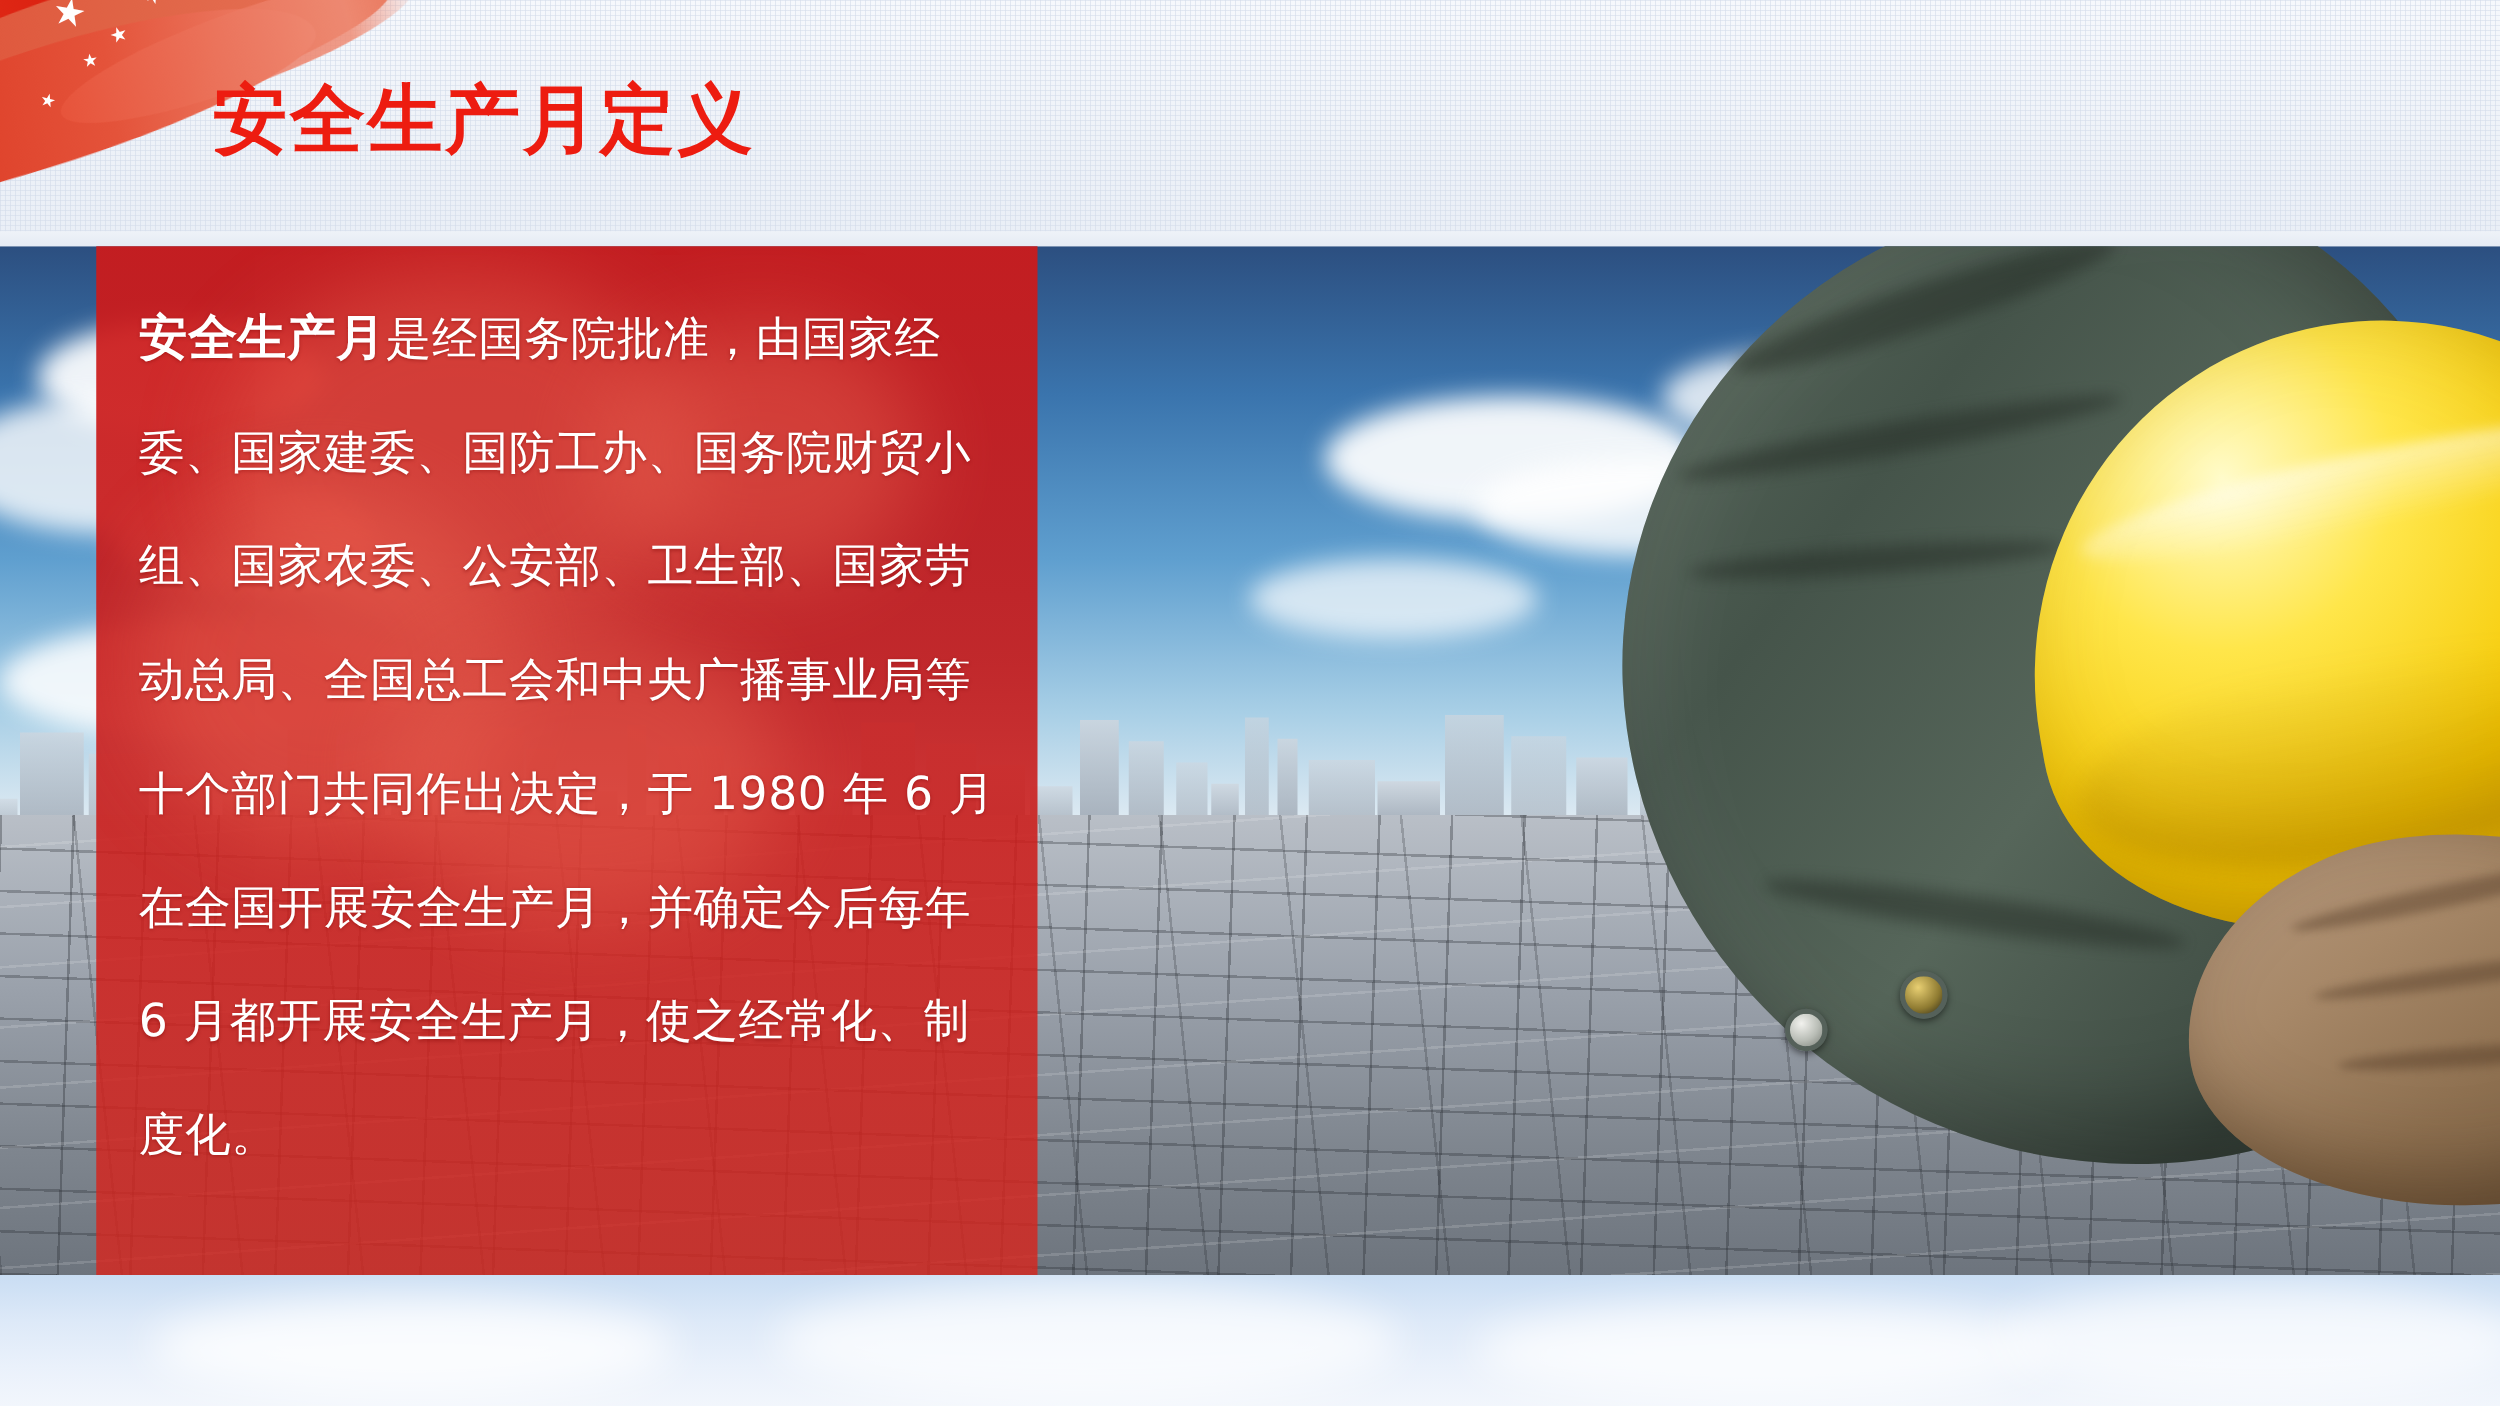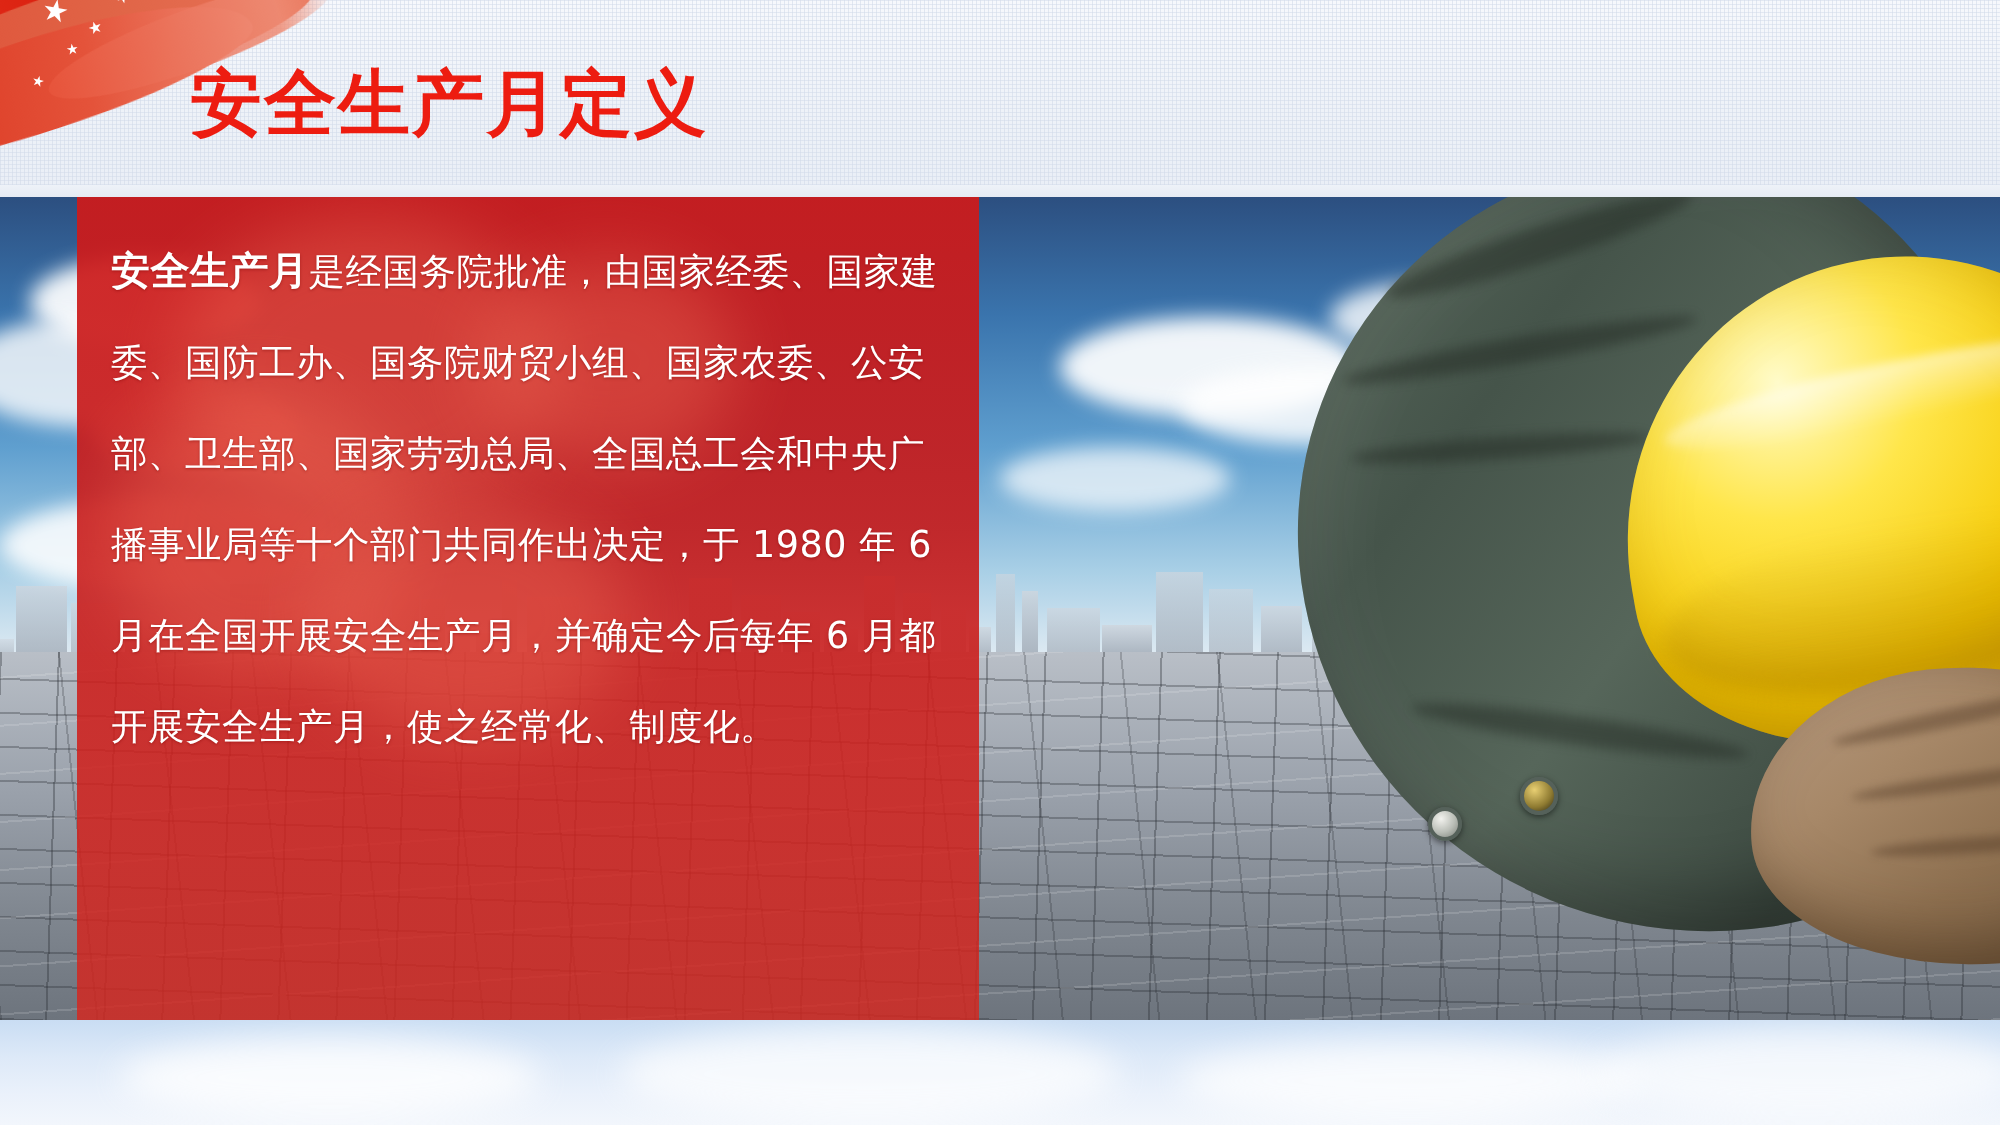--- a/index.html
+++ b/index.html
@@ -53,24 +53,23 @@
   .star { position:absolute; color:#ffffff; line-height:1; }
   .s1 { left:62px;  top:26px;  font-size:30px; transform:rotate(10deg); }
   .s2 { left:108px; top:50px;  font-size:16px; transform:rotate(-18deg); }
   .s3 { left:136px; top:20px;  font-size:15px; transform:rotate(22deg); }
   .s4 { left:86px;  top:72px;  font-size:14px; transform:rotate(-8deg); }
   .s5 { left:52px;  top:104px; font-size:14px; transform:rotate(14deg); }
 
   
   .page-title {
     position:absolute; left:170px; top:56px;
-    font-size:72px; font-weight:bold; color:#ed1c10;
+    font-size:60px; font-weight:bold; color:#ed1c10;
     letter-spacing:2px; white-space:nowrap;
     font-family:"DejaVu Sans","Liberation Sans",sans-serif;
-    margin-left:20px;
   }
 
   
   .photo-strip {
     position:absolute; left:0; top:197px; width:2000px; height:823px; overflow:hidden;
   }
   
   .sky {
     position:absolute; left:0; top:0; width:2000px; height:455px;
     background:linear-gradient(180deg,#2c4f80 0%,#3a74ad 26%,#5f9fcf 55%,#a8cfe6 82%,#dce9f2 100%);
@@ -102,21 +101,21 @@
   }
   .pavement::after {
     content:""; position:absolute; inset:0;
     background:
       repeating-linear-gradient(84deg, rgba(25,28,33,.22) 0 2px, rgba(255,255,255,0) 2px 96px),
       repeating-linear-gradient(-4deg, rgba(255,255,255,.14) 0 2px, rgba(255,255,255,0) 2px 48px);
   }
 
   
   .red-panel {
-    position:absolute; left:77px; top:197px; width:902px; height:823px;
+    position:absolute; left:77px; top:197px; width:753px; height:823px;
     background:
       linear-gradient(180deg, rgba(206,26,26,.93) 0%, rgba(198,24,24,.90) 40%,
                               rgba(208,30,26,.86) 68%, rgba(214,38,30,.82) 100%);
     overflow:hidden;
   }
   .red-panel .smoke {
     position:absolute; background:#ef6a55; border-radius:50%;
     filter:blur(34px); opacity:.40;
   }
   .sm1 { left:100px; top:20px;  width:380px; height:300px; }

